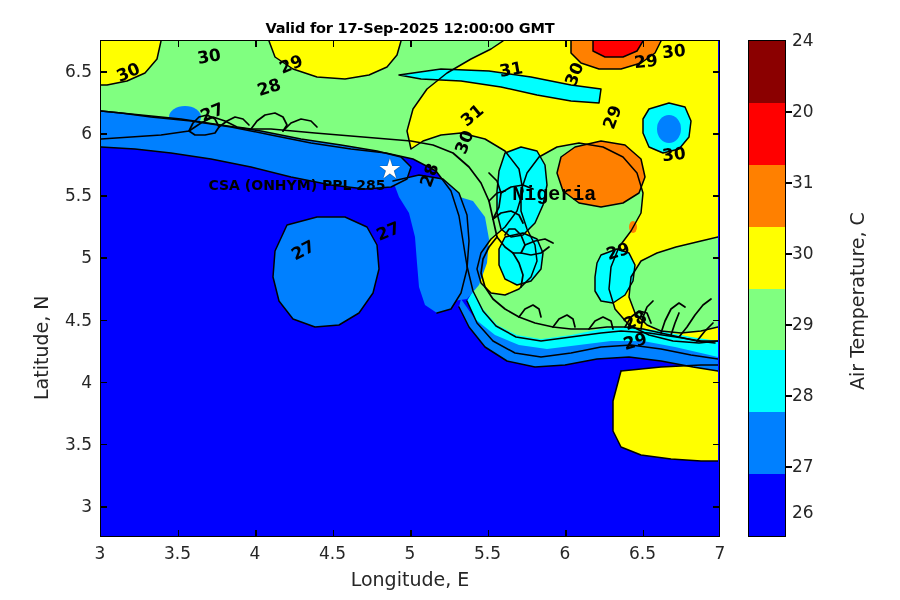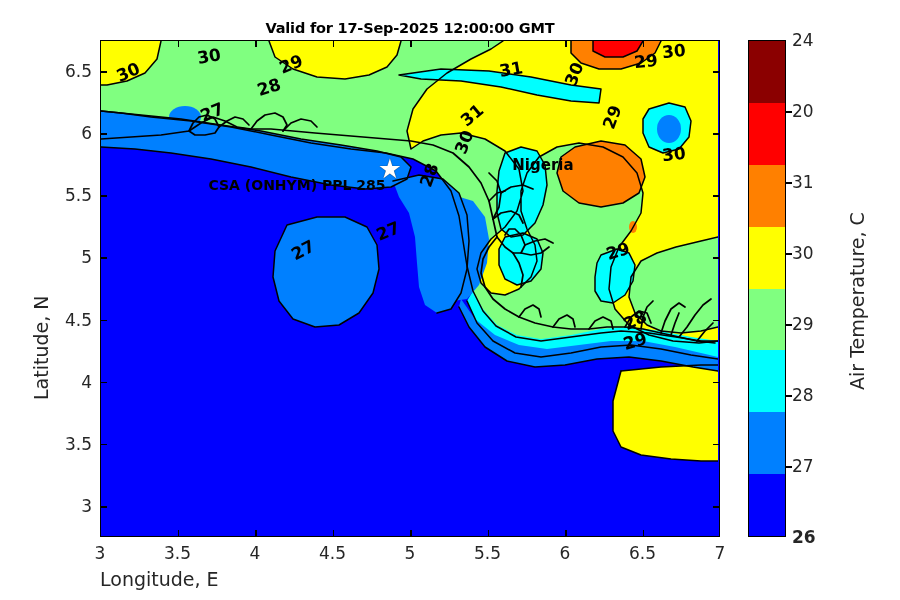--- a/index.html
+++ b/index.html
@@ -16,21 +16,21 @@
         border:1.6px solid #000;box-sizing:border-box;overflow:hidden;
         background:#0000ff;}
   .plot svg{position:absolute;left:0;top:0;}
 
   
   .tickmark{position:absolute;background:#000;}
   .xtl{position:absolute;font-size:17px;color:#262626;text-align:center;
        transform:translateX(-50%);}
   .ytl{position:absolute;font-size:17px;color:#262626;text-align:right;
        transform:translateY(-50%);}
-  .xaxis-label{position:absolute;left:100px;top:568px;width:620px;
+  .xaxis-label{position:absolute;left:100px;top:568px;width:620px;text-align:center;
                font-size:19px;color:#262626;}
   .yaxis-label{position:absolute;font-size:19px;color:#262626;
                transform:rotate(-90deg);transform-origin:0 0;white-space:nowrap;}
 
   
   .cb{position:absolute;left:748px;top:40px;width:38px;height:497px;
       border:1.6px solid #000;box-sizing:border-box;
       display:flex;flex-direction:column;}
   .cb-band{width:100%;flex:1 1 0;}
   .cb-tl{position:absolute;left:792px;font-size:17px;color:#262626;
@@ -281,21 +281,21 @@
       <div class="clabel" style="left: 611.5px; top: 117.035px; transform: translate(-50%, -50%) rotate(-70deg);">29</div>
       <div class="clabel" style="left: 464.25px; top: 141.885px; transform: translate(-50%, -50%) rotate(-68deg);">30</div>
       <div class="clabel" style="left: 673.5px; top: 154.31px; transform: translate(-50%, -50%) rotate(-6deg);">30</div>
       <div class="clabel" style="left: 428.6px; top: 175.432px; transform: translate(-50%, -50%) rotate(-70deg);">28</div>
       <div class="clabel" style="left: 303.05px; top: 249.982px; transform: translate(-50%, -50%) rotate(-28deg);">27</div>
       <div class="clabel" style="left: 388.3px; top: 231.345px; transform: translate(-50%, -50%) rotate(-22deg);">27</div>
       <div class="clabel" style="left: 617.7px; top: 251.225px; transform: translate(-50%, -50%) rotate(-18deg);">29</div>
       <div class="clabel" style="left: 634.75px; top: 319.562px; transform: translate(-50%, -50%) rotate(-26deg);">28</div>
       <div class="clabel" style="left: 634.75px; top: 340.685px; transform: translate(-50%, -50%) rotate(-16deg);">29</div>
       <div class="maplabel" style="left: 208.5px; top: 185.373px; font-size: 14px; transform: translateY(-50%);">CSA (ONHYM) PPL 285</div>
-      <div class="maplabel" style="left: 512.3px; top: 165px; font-size: 15px; transform: translateY(-50%);">Nigeria</div>
+      <div class="maplabel" style="left: 512.3px; top: 194px; font-size: 20px; transform: translateY(-50%); font-family: Liberation Mono, monospace;">Nigeria</div>
       <div class="star" style="left: 389.85px; top: 167.977px; transform: translate(-50%, -50%); color: rgb(255, 255, 255);">★</div>
     </div>
 
   <div id="xticks">
       <div class="xtl" style="left: 100px; top: 543px;">3</div>
       <div class="xtl" style="left: 177.5px; top: 543px;">3.5</div>
       <div class="tickmark" style="left: 177.5px; top: 530px; width: 1.6px; height: 7px;"></div>
       <div class="tickmark" style="left: 177.5px; top: 40px; width: 1.6px; height: 7px;"></div>
       <div class="xtl" style="left: 255px; top: 543px;">4</div>
       <div class="tickmark" style="left: 255px; top: 530px; width: 1.6px; height: 7px;"></div>
@@ -351,21 +351,21 @@
       <div class="cb-band" style="background: rgb(139, 0, 0);"></div>
       <div class="cb-band" style="background: rgb(255, 0, 0);"></div>
       <div class="cb-band" style="background: rgb(255, 128, 0);"></div>
       <div class="cb-band" style="background: rgb(255, 255, 0);"></div>
       <div class="cb-band" style="background: rgb(128, 255, 128);"></div>
       <div class="cb-band" style="background: rgb(0, 255, 255);"></div>
       <div class="cb-band" style="background: rgb(0, 128, 255);"></div>
       <div class="cb-band" style="background: rgb(0, 0, 255);"></div>
     </div>
   <div id="cbticks">
-      <div class="cb-tl" style="top: 537px; font-weight: bold;">26</div>
+      <div class="cb-tl" style="top: 512px;">26</div>
       <div class="cb-tl" style="top: 466px;">27</div>
       <div class="cb-tick" style="top: 466px;"></div>
       <div class="cb-tl" style="top: 395px;">28</div>
       <div class="cb-tick" style="top: 395px;"></div>
       <div class="cb-tl" style="top: 324px;">29</div>
       <div class="cb-tick" style="top: 324px;"></div>
       <div class="cb-tl" style="top: 253px;">30</div>
       <div class="cb-tick" style="top: 253px;"></div>
       <div class="cb-tl" style="top: 182px;">31</div>
       <div class="cb-tick" style="top: 182px;"></div>

